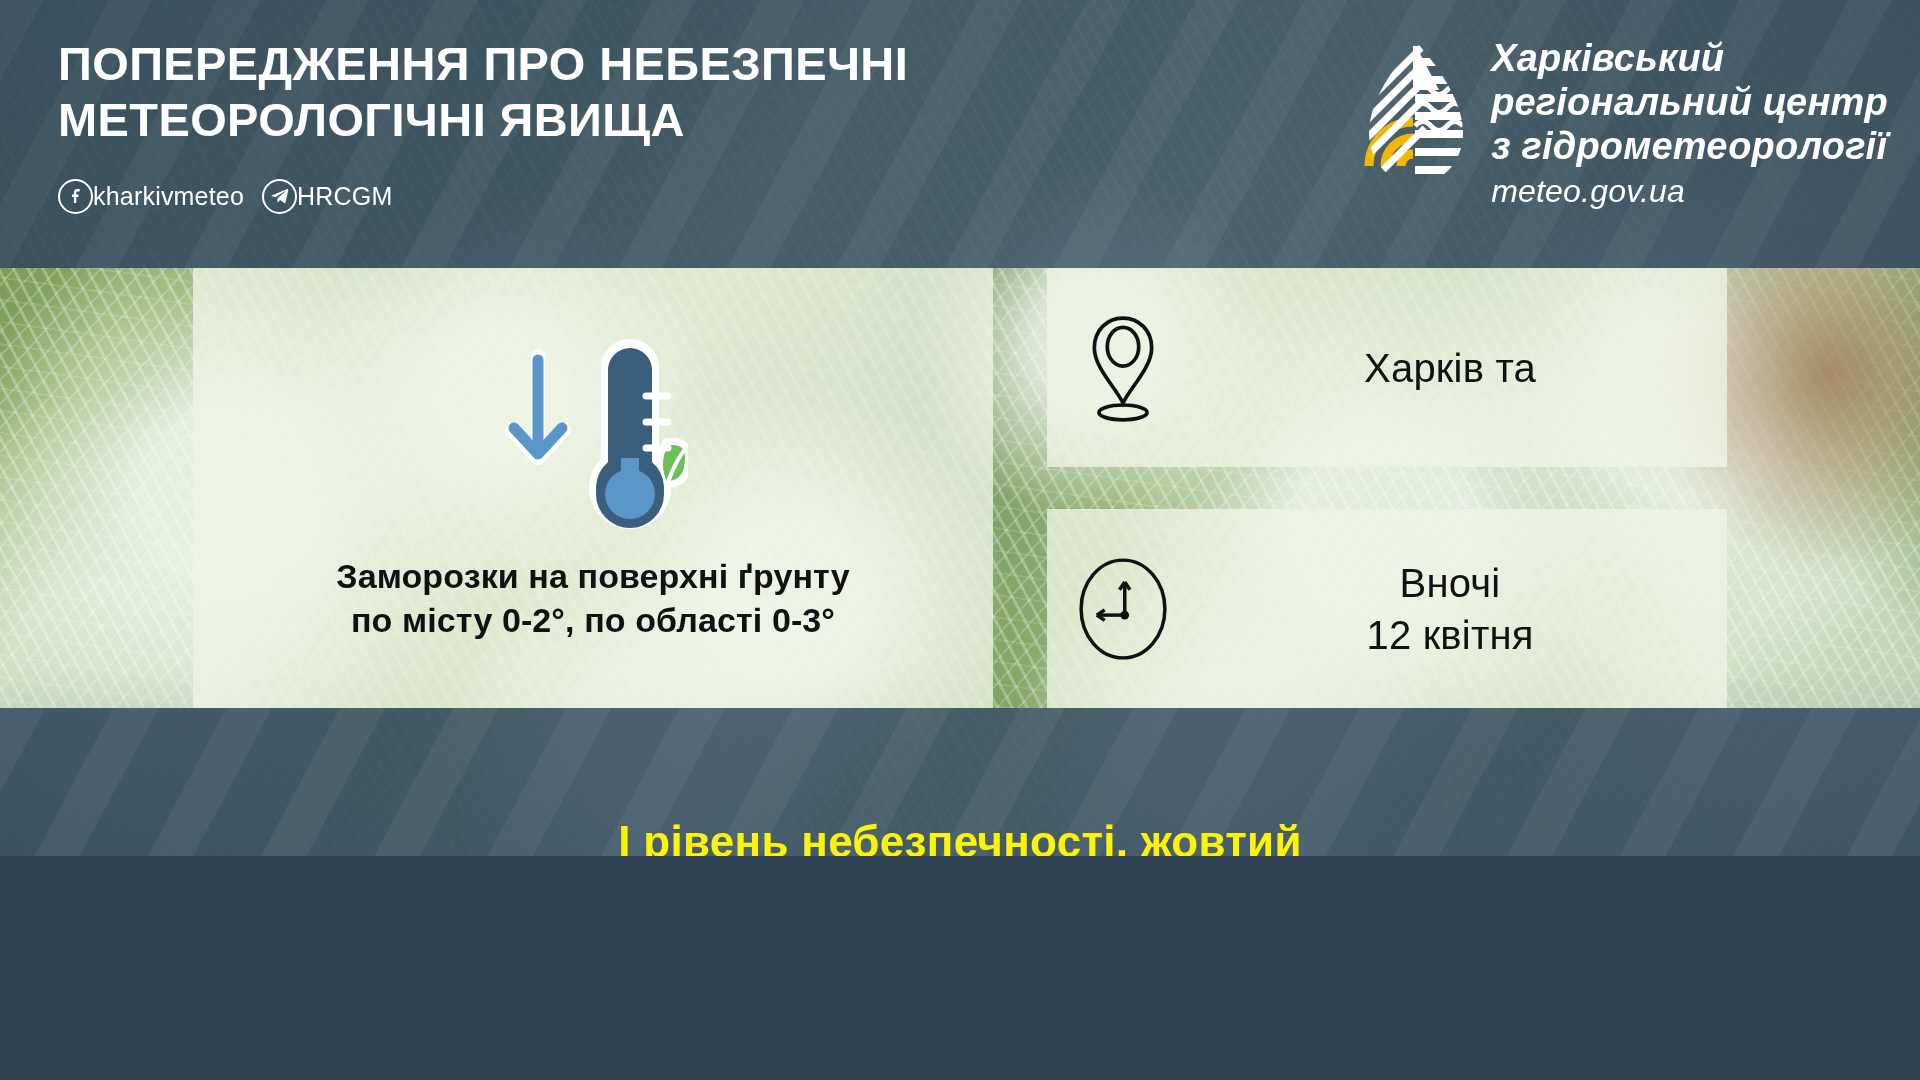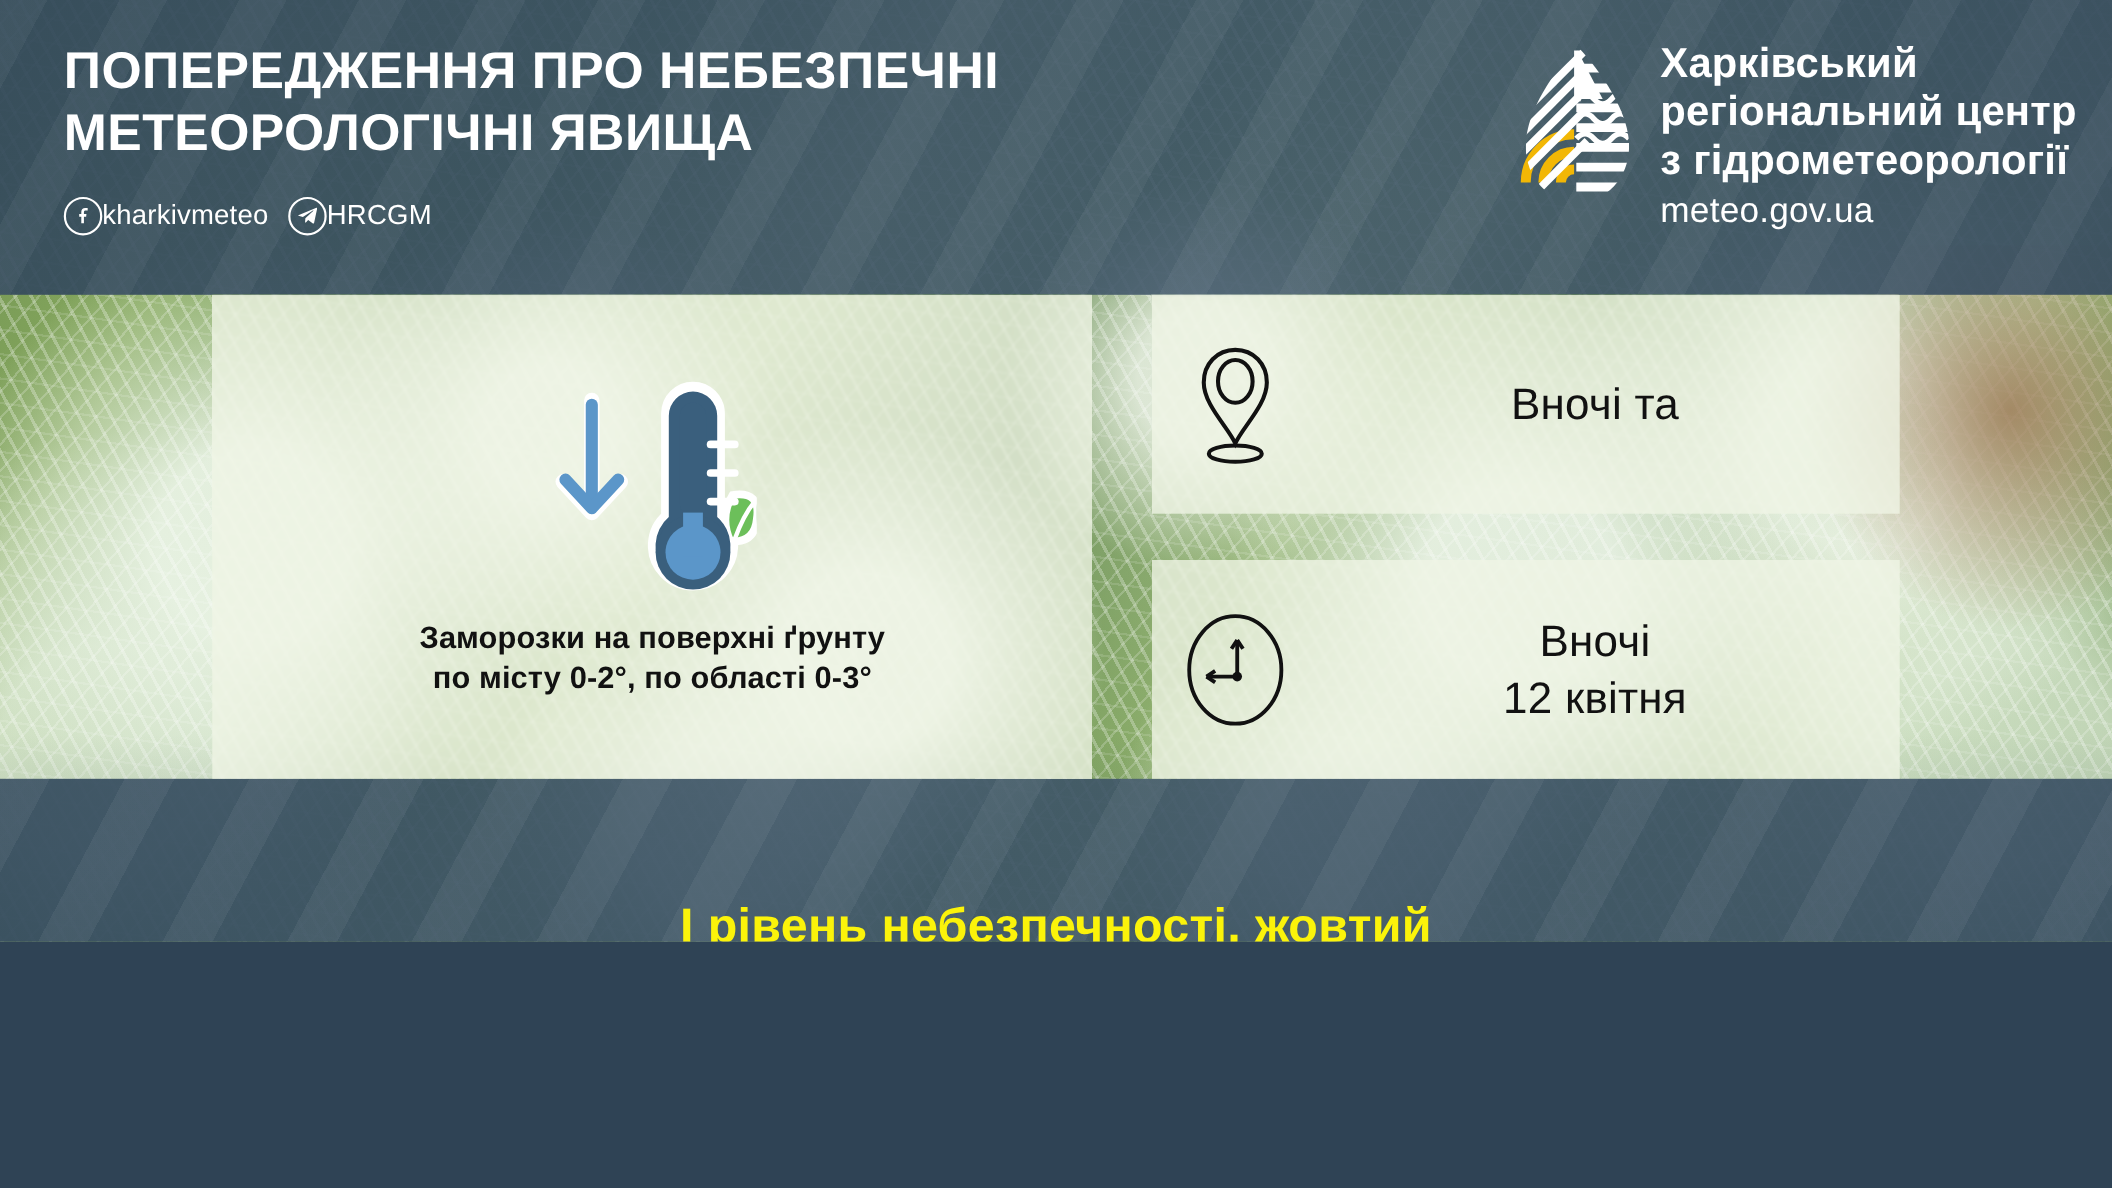--- a/index.html
+++ b/index.html
@@ -71,21 +71,21 @@
   .title .l2{display:block;}
   .socials{display:flex;align-items:center;gap:18px;margin-top:30px;}
   .social{display:flex;align-items:center;gap:0;}
   .sicon{
     width:31px;height:31px;border-radius:50%;border:2px solid #fff;
     display:flex;align-items:center;justify-content:center;flex:0 0 auto;
   }
   .sicon svg{display:block;}
   .slabel{color:#fff;font-size:25px;font-weight:400;letter-spacing:.2px;}
 
-  .hright{position:relative;z-index:3;display:flex;align-items:flex-start;gap:22px;padding-right:8px;}
+  .hright{position:relative;z-index:3;display:flex;align-items:flex-start;gap:22px;padding-right:8px;font-style:italic;}
   .logo-mark{width:106px;height:146px;flex:0 0 auto;margin-top:4px;}
   .org{color:#fff;text-align:left;}
   .org .ln{font-size:38px;font-weight:600;line-height:1.16;letter-spacing:.2px;white-space:nowrap;}
   .org .site{font-size:32px;font-weight:400;line-height:1.2;margin-top:4px;letter-spacing:.2px;}
 
   
   .middle{
     position:relative;z-index:2;flex:1 1 auto;
     display:flex;align-items:center;justify-content:center;gap:54px;
     padding:0 180px;box-sizing:border-box;
@@ -95,21 +95,21 @@
     backdrop-filter:blur(1px);
     display:flex;align-items:center;justify-content:center;
     box-sizing:border-box;
   }
   .card-left{
     width:800px;height:440px;flex:0 0 800px;
     flex-direction:column;gap:10px;padding:30px 34px;
   }
   .thermo-wrap{height:210px;display:flex;align-items:center;justify-content:center;}
   .cond-text{
-    text-align:center;color:#111;font-size:28px;font-weight:700;line-height:1.30;
+    text-align:center;color:#111;font-size:34px;font-weight:700;line-height:1.30;
     letter-spacing:.1px;
   }
   .cond-text .r2{display:block;}
 
   .right-col{display:flex;flex-direction:column;gap:42px;flex:0 0 auto;}
   .card-right{
     width:680px;height:199px;flex:0 0 199px;
     gap:26px;padding:0 26px;
   }
   .rc-icon{flex:0 0 auto;width:100px;display:flex;align-items:center;justify-content:center;}
@@ -281,21 +281,21 @@
 
       <div class="card card-right">
         <span class="rc-icon">
           <svg viewBox="0 0 80 120" width="74" height="112" aria-hidden="true">
             <path d="M40 6 C22 6 9 20 9 38 c0 22 24 44 31 60 c7 -16 31 -38 31 -60 C71 20 58 6 40 6 Z" fill="none" stroke="#111111" stroke-width="4"></path>
             <ellipse cx="40" cy="37" rx="17" ry="21" fill="none" stroke="#111111" stroke-width="4"></ellipse>
             <ellipse cx="40" cy="108" rx="26" ry="8" fill="none" stroke="#111111" stroke-width="4"></ellipse>
           </svg>
         </span>
         <div class="rc-text">
-          <span>Вночі та</span>
+          <span>Харків та</span>
         </div>
       </div>
 
       <div class="card card-right">
         <span class="rc-icon">
           <svg viewBox="0 0 110 130" width="96" height="114" aria-hidden="true">
             <ellipse cx="55" cy="65" rx="48" ry="56" fill="none" stroke="#111111" stroke-width="4"></ellipse>
             <circle cx="57" cy="72" r="5" fill="#111111"></circle>
             <line x1="57" y1="72" x2="57" y2="34" stroke="#111111" stroke-width="4"></line>
             <path d="M57 34 l-6 9 M57 34 l6 9" stroke="#111111" stroke-width="4" fill="none"></path>

